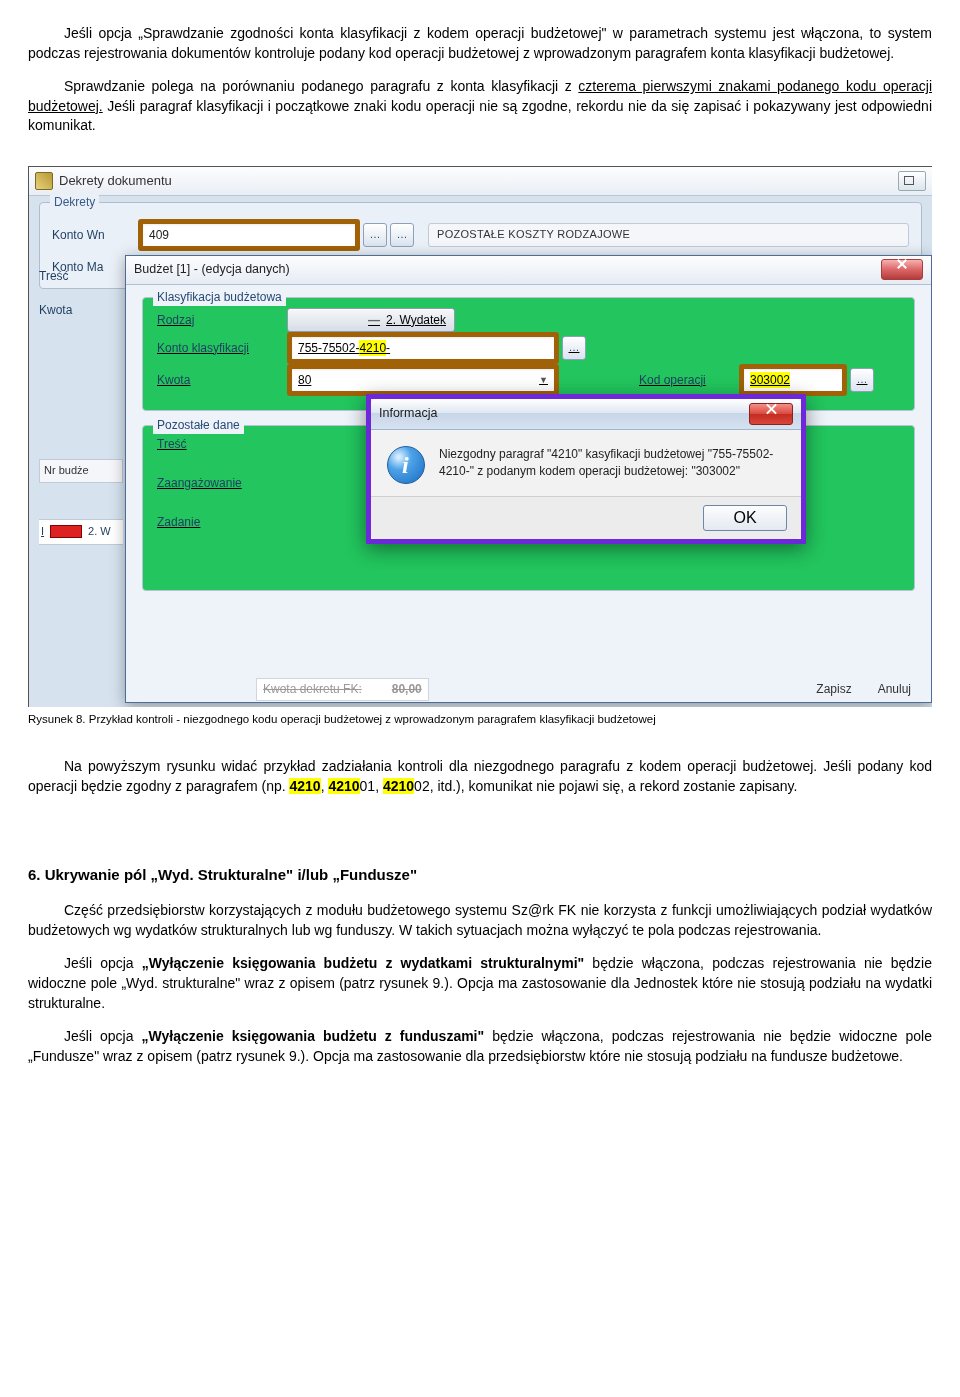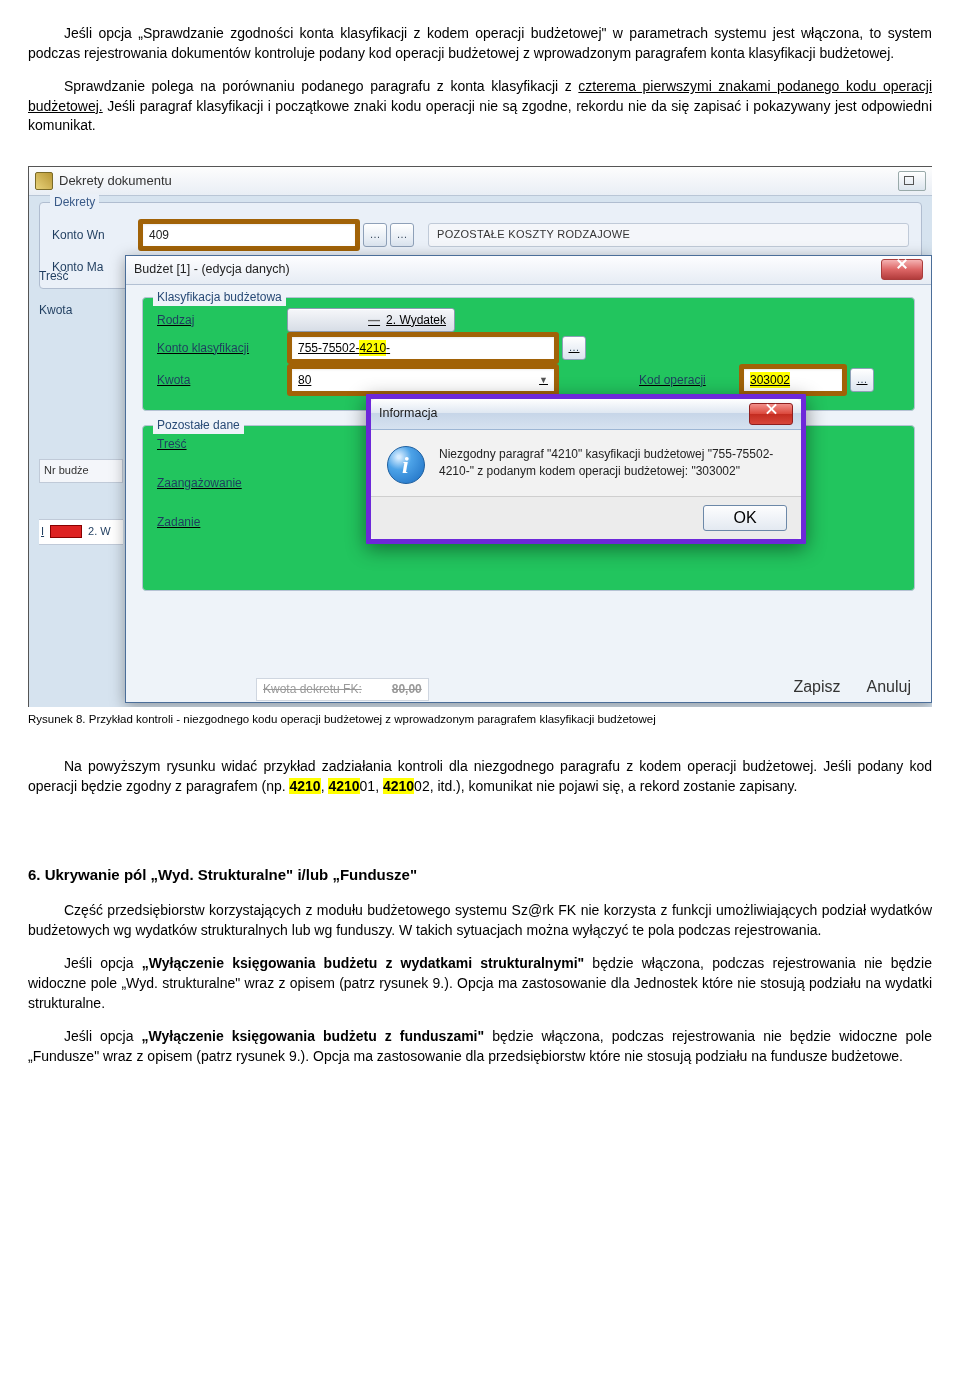--- a/index.html
+++ b/index.html
@@ -312,21 +312,21 @@
     display:flex;align-items:center;justify-content:center;
   }
 
   
   .bottom-buttons {
     position:absolute;
     right:20px;
     bottom:4px;
     display:flex;
     gap:26px;
-    font-size:16px;
+    font-size:12px;
     color:#333;
     z-index:3;
   }
   .bottom-kwota {
     position:absolute;
     left:130px;
     bottom:1px;
     font-size:12px;
     border:1px solid #cfd6e0;
     background:#fff;

